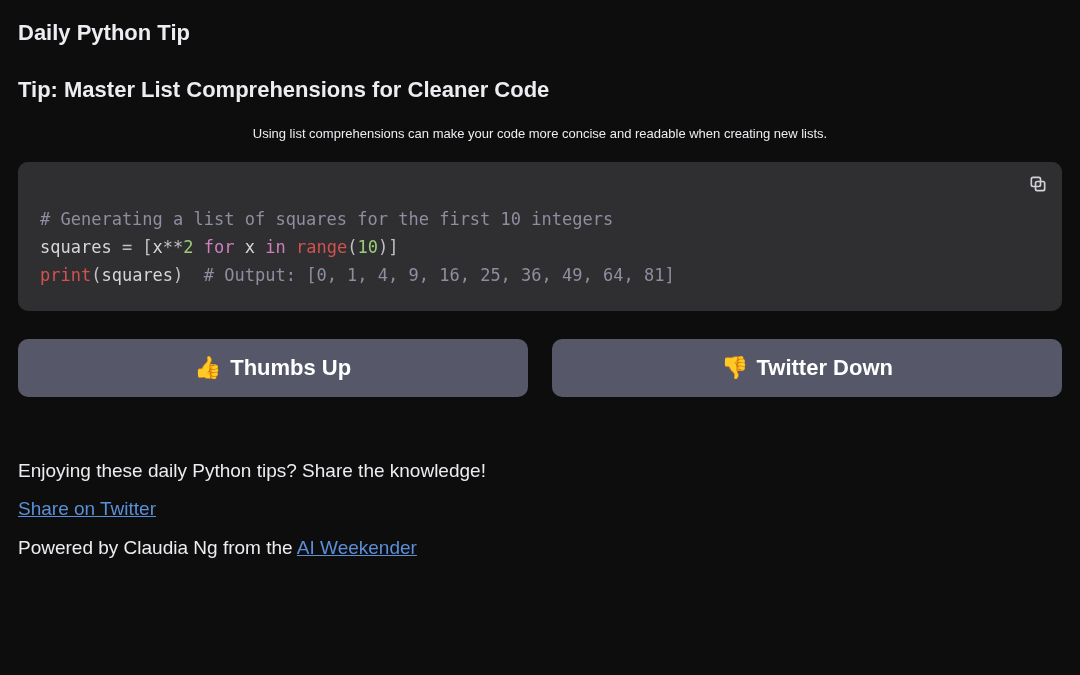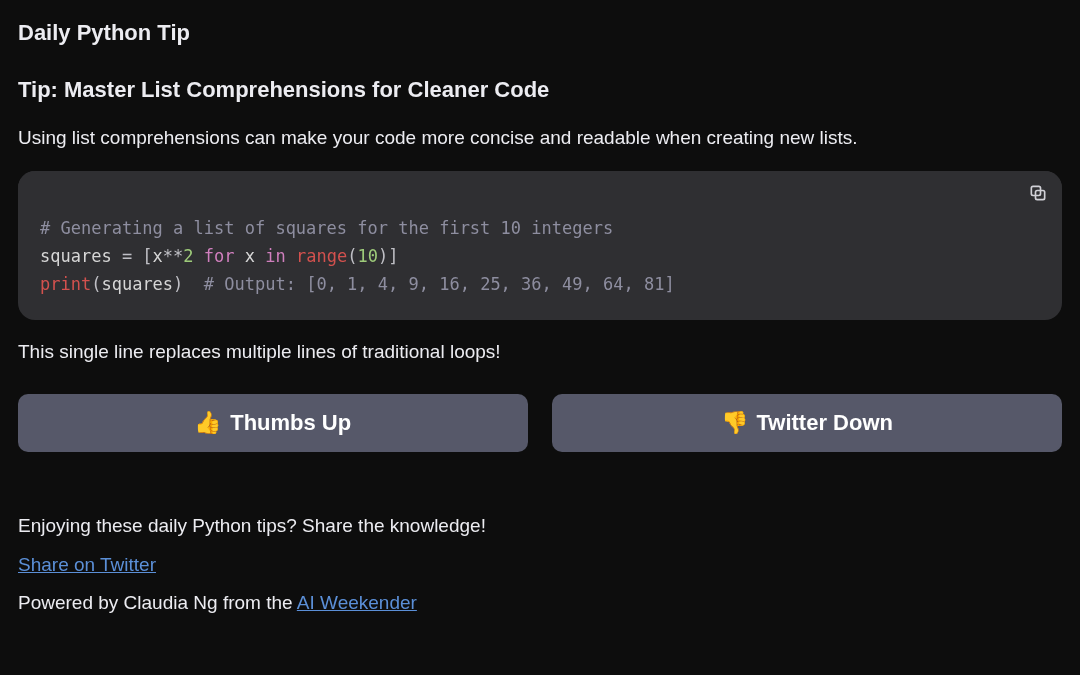--- a/index.html
+++ b/index.html
@@ -43,28 +43,29 @@
     margin: 16px 0 22px 0;
     color: var(--muted);
   }
   h2.tip-title {
     font-size: 22px;
     font-weight: 700;
     margin: 24px 0 14px 0;
     color: var(--muted);
   }
   p.body {
-    font-size: 19px;
+    font-size: 13px;
     margin: 18px 0 18px 0;
     color: var(--muted);
+    text-align: center;
   }
   .code-block {
     position: relative;
     background: var(--codebg);
-    border-radius: 17px;
+    border-radius: 10px;
     padding: 0;
     overflow: hidden;
   }
   .code-head {
     display: flex;
     justify-content: flex-end;
     padding: 8px 10px 0 10px;
     background: var(--codebg);
   }
   .copy-btn {
@@ -147,21 +148,20 @@
             <rect x="4" y="4" width="11" height="11" rx="2"></rect>
           </svg>
         </span>
       </button>
     </div>
     <pre class="code"><span class="tok-comment"># Generating a list of squares for the first 10 integers</span>
 <span class="tok-ident">squares</span><span class="tok-punct"> = [</span><span class="tok-ident">x</span><span class="tok-punct">**</span><span class="tok-number">2</span><span class="tok-keyword"> for </span><span class="tok-ident">x</span><span class="tok-keyword"> in </span><span class="tok-builtin">range</span><span class="tok-punct">(</span><span class="tok-number">10</span><span class="tok-punct">)]</span>
 <span class="tok-builtin">print</span><span class="tok-punct">(</span><span class="tok-ident">squares</span><span class="tok-punct">)  </span><span class="tok-comment"># Output: [0, 1, 4, 9, 16, 25, 36, 49, 64, 81]</span></pre>
   </div>
 
-  <p class="body">This single line replaces multiple lines of traditional loops!</p>
 
   <div class="btn-row">
     <button class="big-btn">
       <span class="emoji">👍</span>
       <span>Thumbs Up</span>
     </button>
     <button class="big-btn">
       <span class="emoji">👎</span>
       <span>Twitter Down</span>
     </button>

